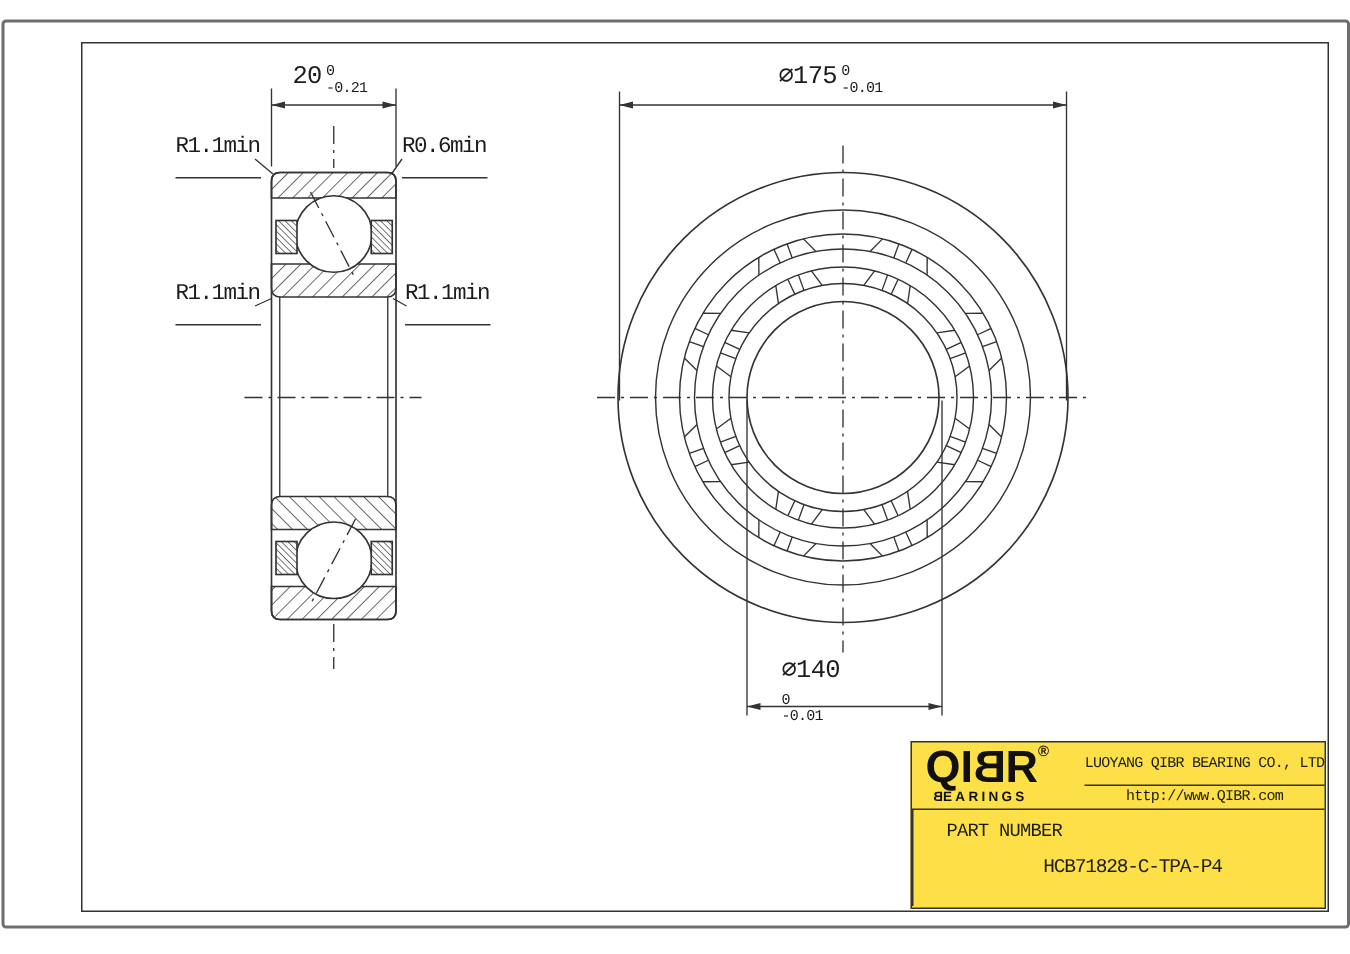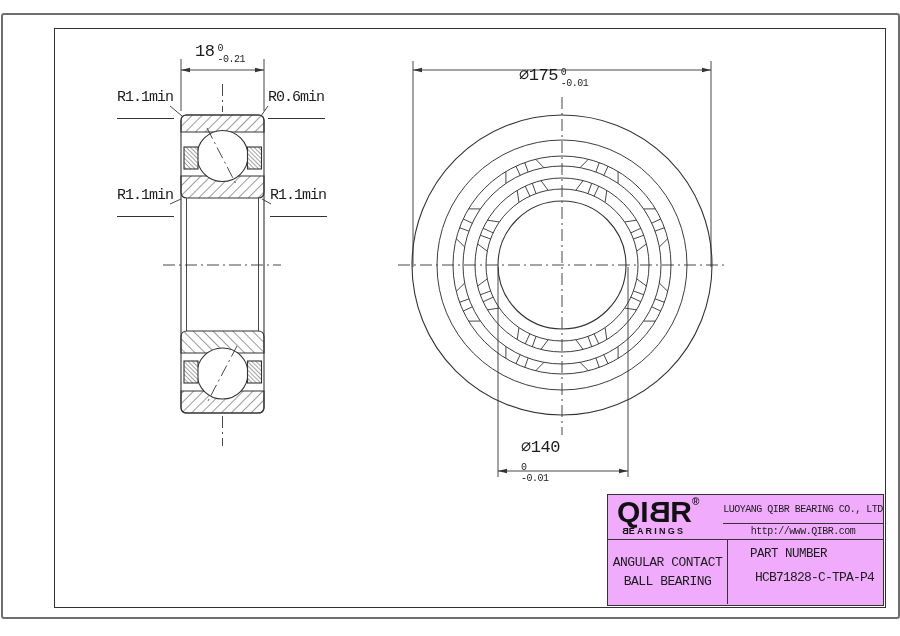--- a/index.html
+++ b/index.html
@@ -8,27 +8,27 @@
   #frame{position:absolute;left:54px;top:28px;width:830px;height:578px;border:1.6px solid #333;}
   #art{position:absolute;left:0;top:0;width:900px;height:636px;}
   .cl{stroke-dasharray:12 4 2 4;stroke-width:0.9;}
   .thin{stroke-width:0.9;}
   .ov{position:absolute;font-family:"Liberation Mono","DejaVu Sans Mono",monospace;color:#1c1c1c;white-space:nowrap;}
   .dim{display:flex;align-items:flex-start;gap:3px;}
   .dim .main{font-size:17px;letter-spacing:-0.5px;line-height:20px;}
   .dim .stack{display:flex;flex-direction:column;align-items:flex-start;font-size:10px;line-height:11px;letter-spacing:-0.5px;padding-top:1px;}
   .rlabel{font-size:15px;letter-spacing:-1px;line-height:14px;border-bottom:1px solid #333;padding:0 1px 13px 0;}
   #dim-18{left:195px;top:42px;}
-  #dim-175{left:519px;top:42px;margin-top:24px;}
+  #dim-175{left:519px;top:42px;}
   #dim-140{left:521px;top:438px;flex-direction:column;}
   #r-tl{left:117px;top:91px;}
   #r-tr{left:268px;top:91px;}
   #r-ml{left:117px;top:189px;}
   #r-mr{left:270px;top:189px;}
-  #tblock{position:absolute;left:607px;top:494px;width:277px;height:112px;border:1.6px solid #333;box-sizing:border-box;background:#f0abfc;font-family:"Liberation Mono","DejaVu Sans Mono",monospace;}
+  #tblock{position:absolute;left:607px;top:494px;width:277px;height:112px;border:1.6px solid #333;box-sizing:border-box;background:#fde047;font-family:"Liberation Mono","DejaVu Sans Mono",monospace;}
   .t-row1{height:44px;display:flex;}
   .t-logo{width:106px;padding-left:9px;display:flex;flex-direction:column;justify-content:center;font-family:"Liberation Sans",sans-serif;}
   .logo-main{font-weight:bold;font-size:30px;line-height:28px;color:#111;display:flex;align-items:flex-start;letter-spacing:0;}
   .logo-main .reg{font-size:10px;line-height:10px;margin-top:-1px;}
   .logo-sub{font-weight:bold;font-size:9px;letter-spacing:2.2px;color:#111;padding-left:3px;}
   .mirror{display:inline-block;transform:scaleX(-1);}
   .t-co{flex:1;display:flex;flex-direction:column;}
   .t-co-name{flex:1;border-bottom:1px solid #333;display:flex;align-items:center;justify-content:center;font-size:10px;letter-spacing:-0.5px;}
   .t-co-url{height:15px;display:flex;align-items:center;justify-content:center;font-size:10px;letter-spacing:-0.5px;}
   .t-row2{display:flex;border-top:1.6px solid #333;height:calc(100% - 45.6px);}
@@ -179,21 +179,21 @@
       <polygon points="628,471 619,468.7 619,473.3" fill="#333" stroke="none"></polygon>
 
       <line class="thin" x1="170" y1="106" x2="182" y2="116"></line>
       <line class="thin" x1="268" y1="106" x2="261" y2="116"></line>
       <line class="thin" x1="170" y1="204" x2="181" y2="199"></line>
       <line class="thin" x1="271" y1="204" x2="262" y2="199"></line>
     </g>
   </svg>
 
   <div id="dim-18" class="ov dim">
-    <span class="main">18</span>
+    <span class="main">20</span>
     <span class="stack">
       <span>0</span>
       <span>-0.21</span>
     </span>
   </div>
   <div id="dim-175" class="ov dim">
     <span class="main">⌀175</span>
     <span class="stack">
       <span>0</span>
       <span>-0.01</span>
@@ -222,23 +222,19 @@
           <span class="reg">®</span>
         </div>
         <div class="logo-sub"><span class="mirror">B</span><span>EARINGS</span></div>
       </div>
       <div class="t-co">
         <div class="t-co-name">LUOYANG QIBR BEARING CO., LTD</div>
         <div class="t-co-url">http://www.QIBR.com</div>
       </div>
     </div>
     <div class="t-row2">
-      <div class="t-prod">
-        <span>ANGULAR CONTACT</span>
-        <span>BALL BEARING</span>
-      </div>
       <div class="t-part">
         <div class="t-part-label">PART NUMBER</div>
         <div class="t-part-value">HCB71828-C-TPA-P4</div>
       </div>
     </div>
   </div>
 </div>
 
 </body></html>

